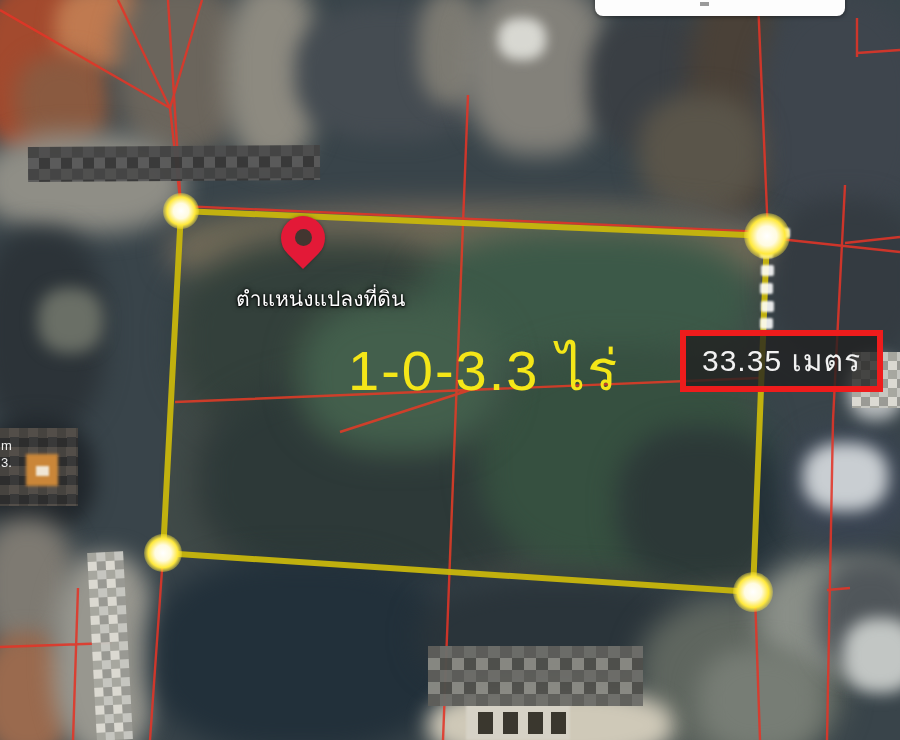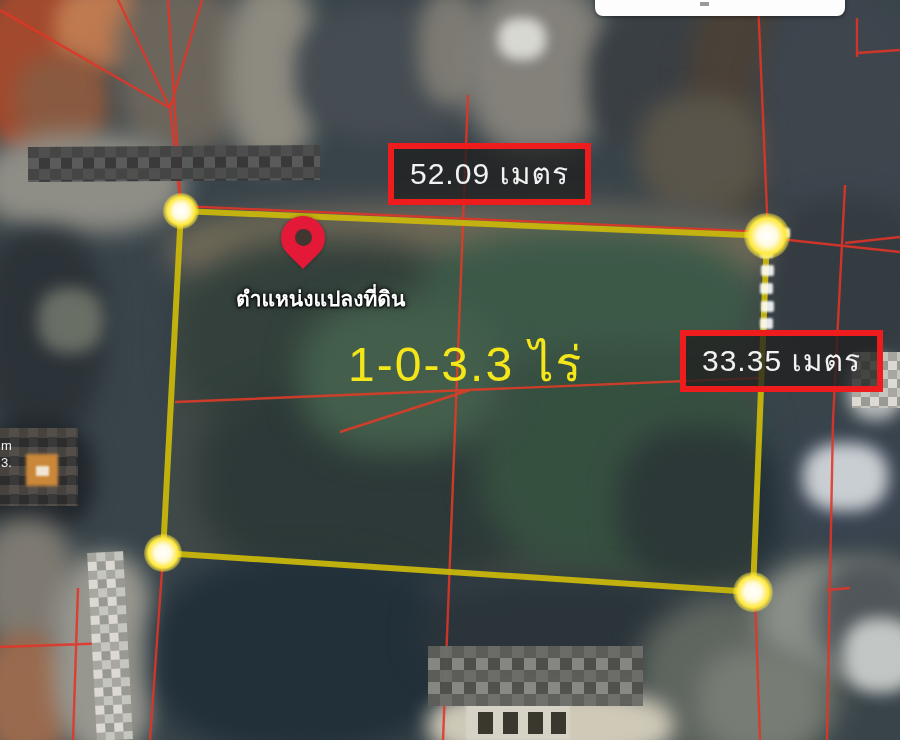--- a/index.html
+++ b/index.html
@@ -32,31 +32,31 @@
   .sb{position:absolute;z-index:3;width:13px;height:11px;background:rgba(255,255,255,.88);
       border-radius:2px;filter:blur(1.3px);}
 
   
   .measure{position:absolute;z-index:5;border:6px solid var(--measure-border);
            background:var(--measure-bg);color:var(--measure-text);
            font-size:30px;line-height:1;padding:10px 16px;white-space:nowrap;
            letter-spacing:1px;}
 
   #area-label{position:absolute;z-index:5;left:348px;top:326px;color:var(--area-text);
-              font-size:48px;font-weight:500;letter-spacing:2px;white-space:nowrap;}
+              font-size:56px;font-weight:500;letter-spacing:2px;white-space:nowrap;}
 
   
   #pin{position:absolute;z-index:5;left:281px;top:216px;width:44px;height:44px;}
   #pin .body{position:absolute;width:44px;height:44px;background:var(--pin-red);
              border-radius:50% 50% 50% 0;transform:rotate(-45deg);
              box-shadow:0 0 4px rgba(0,0,0,.35);}
   #pin .hole{position:absolute;left:14px;top:13px;width:17px;height:17px;border-radius:50%;
              background:rgba(52,56,48,.92);}
   #pin-caption{position:absolute;z-index:5;left:236px;top:282px;color:#fff;font-size:21px;
-               font-weight:700;white-space:nowrap;
+               font-weight:400;white-space:nowrap;
                text-shadow:0 0 3px #000,0 1px 2px #000,0 0 6px rgba(0,0,0,.8);}
 
   
   #white-panel{position:absolute;z-index:6;left:595px;top:-10px;width:250px;height:26px;
                background:#fdfdfd;border-radius:8px;box-shadow:0 1px 4px rgba(0,0,0,.45);}
   #white-panel .mark{position:absolute;left:105px;top:12px;width:9px;height:4px;background:#9a9a9a;}
 
   .roof{position:absolute;z-index:1;left:466px;top:696px;width:104px;height:44px;
         background:#d6d2c6;filter:blur(1.2px);}
   .win{position:absolute;z-index:1;width:15px;height:22px;background:#3a372e;filter:blur(.5px);}
@@ -141,23 +141,20 @@
 
   <div>
     <div class="sb" style="left:760px;top:247px"></div>
     <div class="sb" style="left:761px;top:265px"></div>
     <div class="sb" style="left:760px;top:283px"></div>
     <div class="sb" style="left:761px;top:301px"></div>
     <div class="sb" style="left:760px;top:318px"></div>
     <div class="sb" style="left:772px;top:228px;width:18px;height:10px;background:rgba(255,255,255,.95)"></div>
   </div>
 
-  <div class="measure" style="left:388px;top:143px">
-    <span>52.09 เมตร</span>
-  </div>
   <div class="measure" style="left:680px;top:330px">
     <span>33.35 เมตร</span>
   </div>
 
   <div id="area-label">1-0-3.3 ไร่</div>
 
   <div id="pin">
     <div class="body"></div>
     <div class="hole"></div>
   </div>

